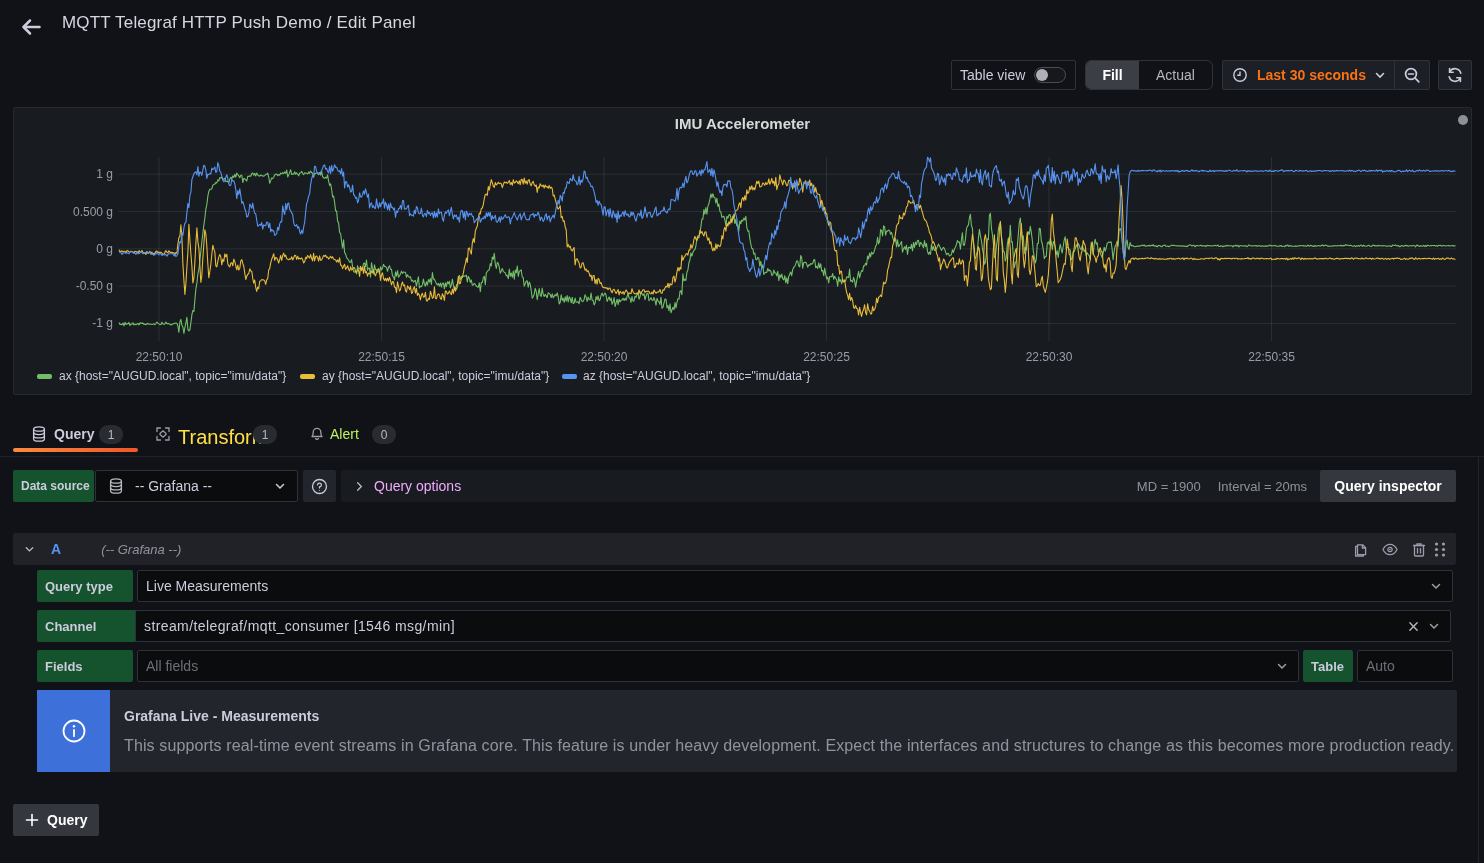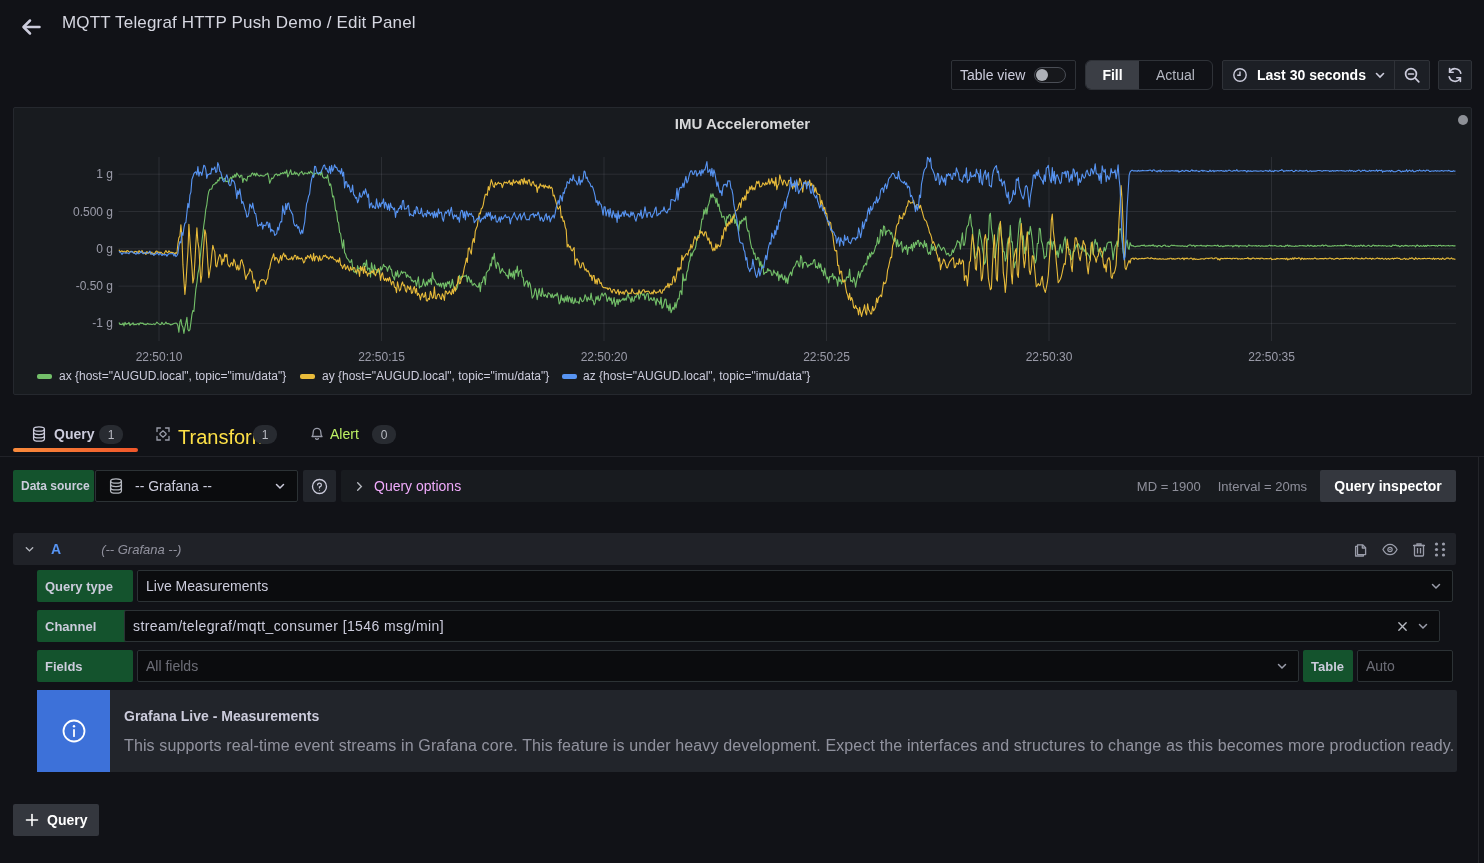--- a/index.html
+++ b/index.html
@@ -34,21 +34,21 @@
   <div class="abs" style="left:1085px; top:60px; width:128px; height:30px; border:1px solid #2f3238; border-radius:6px; display:flex; overflow:hidden;">
     <div style="width:53px; background:#3b3e45; color:#fff; font-weight:bold; font-size:14px; display:flex; align-items:center; justify-content:center;">Fill</div>
     <div style="flex:1; color:#b3b6c0; font-size:14px; display:flex; align-items:center; justify-content:center;">Actual</div>
   </div>
 
   <div class="abs" style="left:1222px; top:60px; width:208px; height:30px; background:#1c1f25; border:1px solid #2f3238; border-radius:2px; display:flex; align-items:center;">
     <svg style="margin-left:9px;" width="16" height="16" viewBox="0 0 16 16" fill="none" stroke="#ccccdc" stroke-width="1.4">
       <circle cx="8" cy="8" r="6.2"></circle>
         <path d="M8 4.5 V8.3 H5.2"></path>
     </svg>
-    <span style="margin-left:9px; font-size:14px; font-weight:bold; color:#ffffff;">Last 30 seconds</span>
+    <span style="margin-left:9px; font-size:14px; font-weight:bold; color:#f97316;">Last 30 seconds</span>
     <svg style="margin-left:8px;" width="12" height="12" viewBox="0 0 12 12" fill="none" stroke="#ccccdc" stroke-width="1.6" stroke-linecap="round">
         <path d="M2.5 4.5 L6 8 L9.5 4.5"></path>
       </svg>
     <div style="margin-left:auto; width:35px; height:28px; border-left:1px solid #2f3238; display:flex; align-items:center; justify-content:center;">
       <svg width="17" height="17" viewBox="0 0 17 17" fill="none" stroke="#ccccdc" stroke-width="1.7" stroke-linecap="round">
         <circle cx="7" cy="7" r="5.4"></circle>
           <path d="M11.2 11.2 L14.8 14.8"></path>
           <path d="M4.6 7 H9.4"></path>
       </svg>
     </div>
@@ -204,21 +204,21 @@
 
   <div class="abs lbl" style="left:37px; top:570px; width:96px; height:32px;">Query type</div>
   <div class="abs ibg" style="left:137px; top:570px; width:1316px; height:32px; display:flex; align-items:center;">
     <span style="margin-left:8px; font-size:14px;">Live Measurements</span>
     <svg style="margin-left:auto; margin-right:10px;" width="12" height="12" viewBox="0 0 12 12" fill="none" stroke="#9a9daa" stroke-width="1.5" stroke-linecap="round">
         <path d="M2.5 4.5 L6 8 L9.5 4.5"></path>
       </svg>
   </div>
 
   <div class="abs lbl" style="left:37px; top:610px; width:116px; height:32px;">Channel</div>
-  <div class="abs ibg" style="left:124px; top:610px; width:1316px; height:32px; display:flex; align-items:center;">
+  <div class="abs ibg" style="left:135px; top:610px; width:1316px; height:32px; display:flex; align-items:center;">
     <span style="margin-left:8px; font-size:14px; letter-spacing:0.4px;">stream/telegraf/mqtt_consumer [1546 msg/min]</span>
     <svg style="margin-left:auto; margin-right:9px;" width="11" height="11" viewBox="0 0 12 12" fill="none" stroke="#b6b9c0" stroke-width="1.5" stroke-linecap="round">
         <path d="M2 2 L10 10"></path>
         <path d="M10 2 L2 10"></path>
       </svg>
     <svg style="margin-right:10px;" width="12" height="12" viewBox="0 0 12 12" fill="none" stroke="#9a9daa" stroke-width="1.5" stroke-linecap="round">
         <path d="M2.5 4.5 L6 8 L9.5 4.5"></path>
       </svg>
   </div>
 

